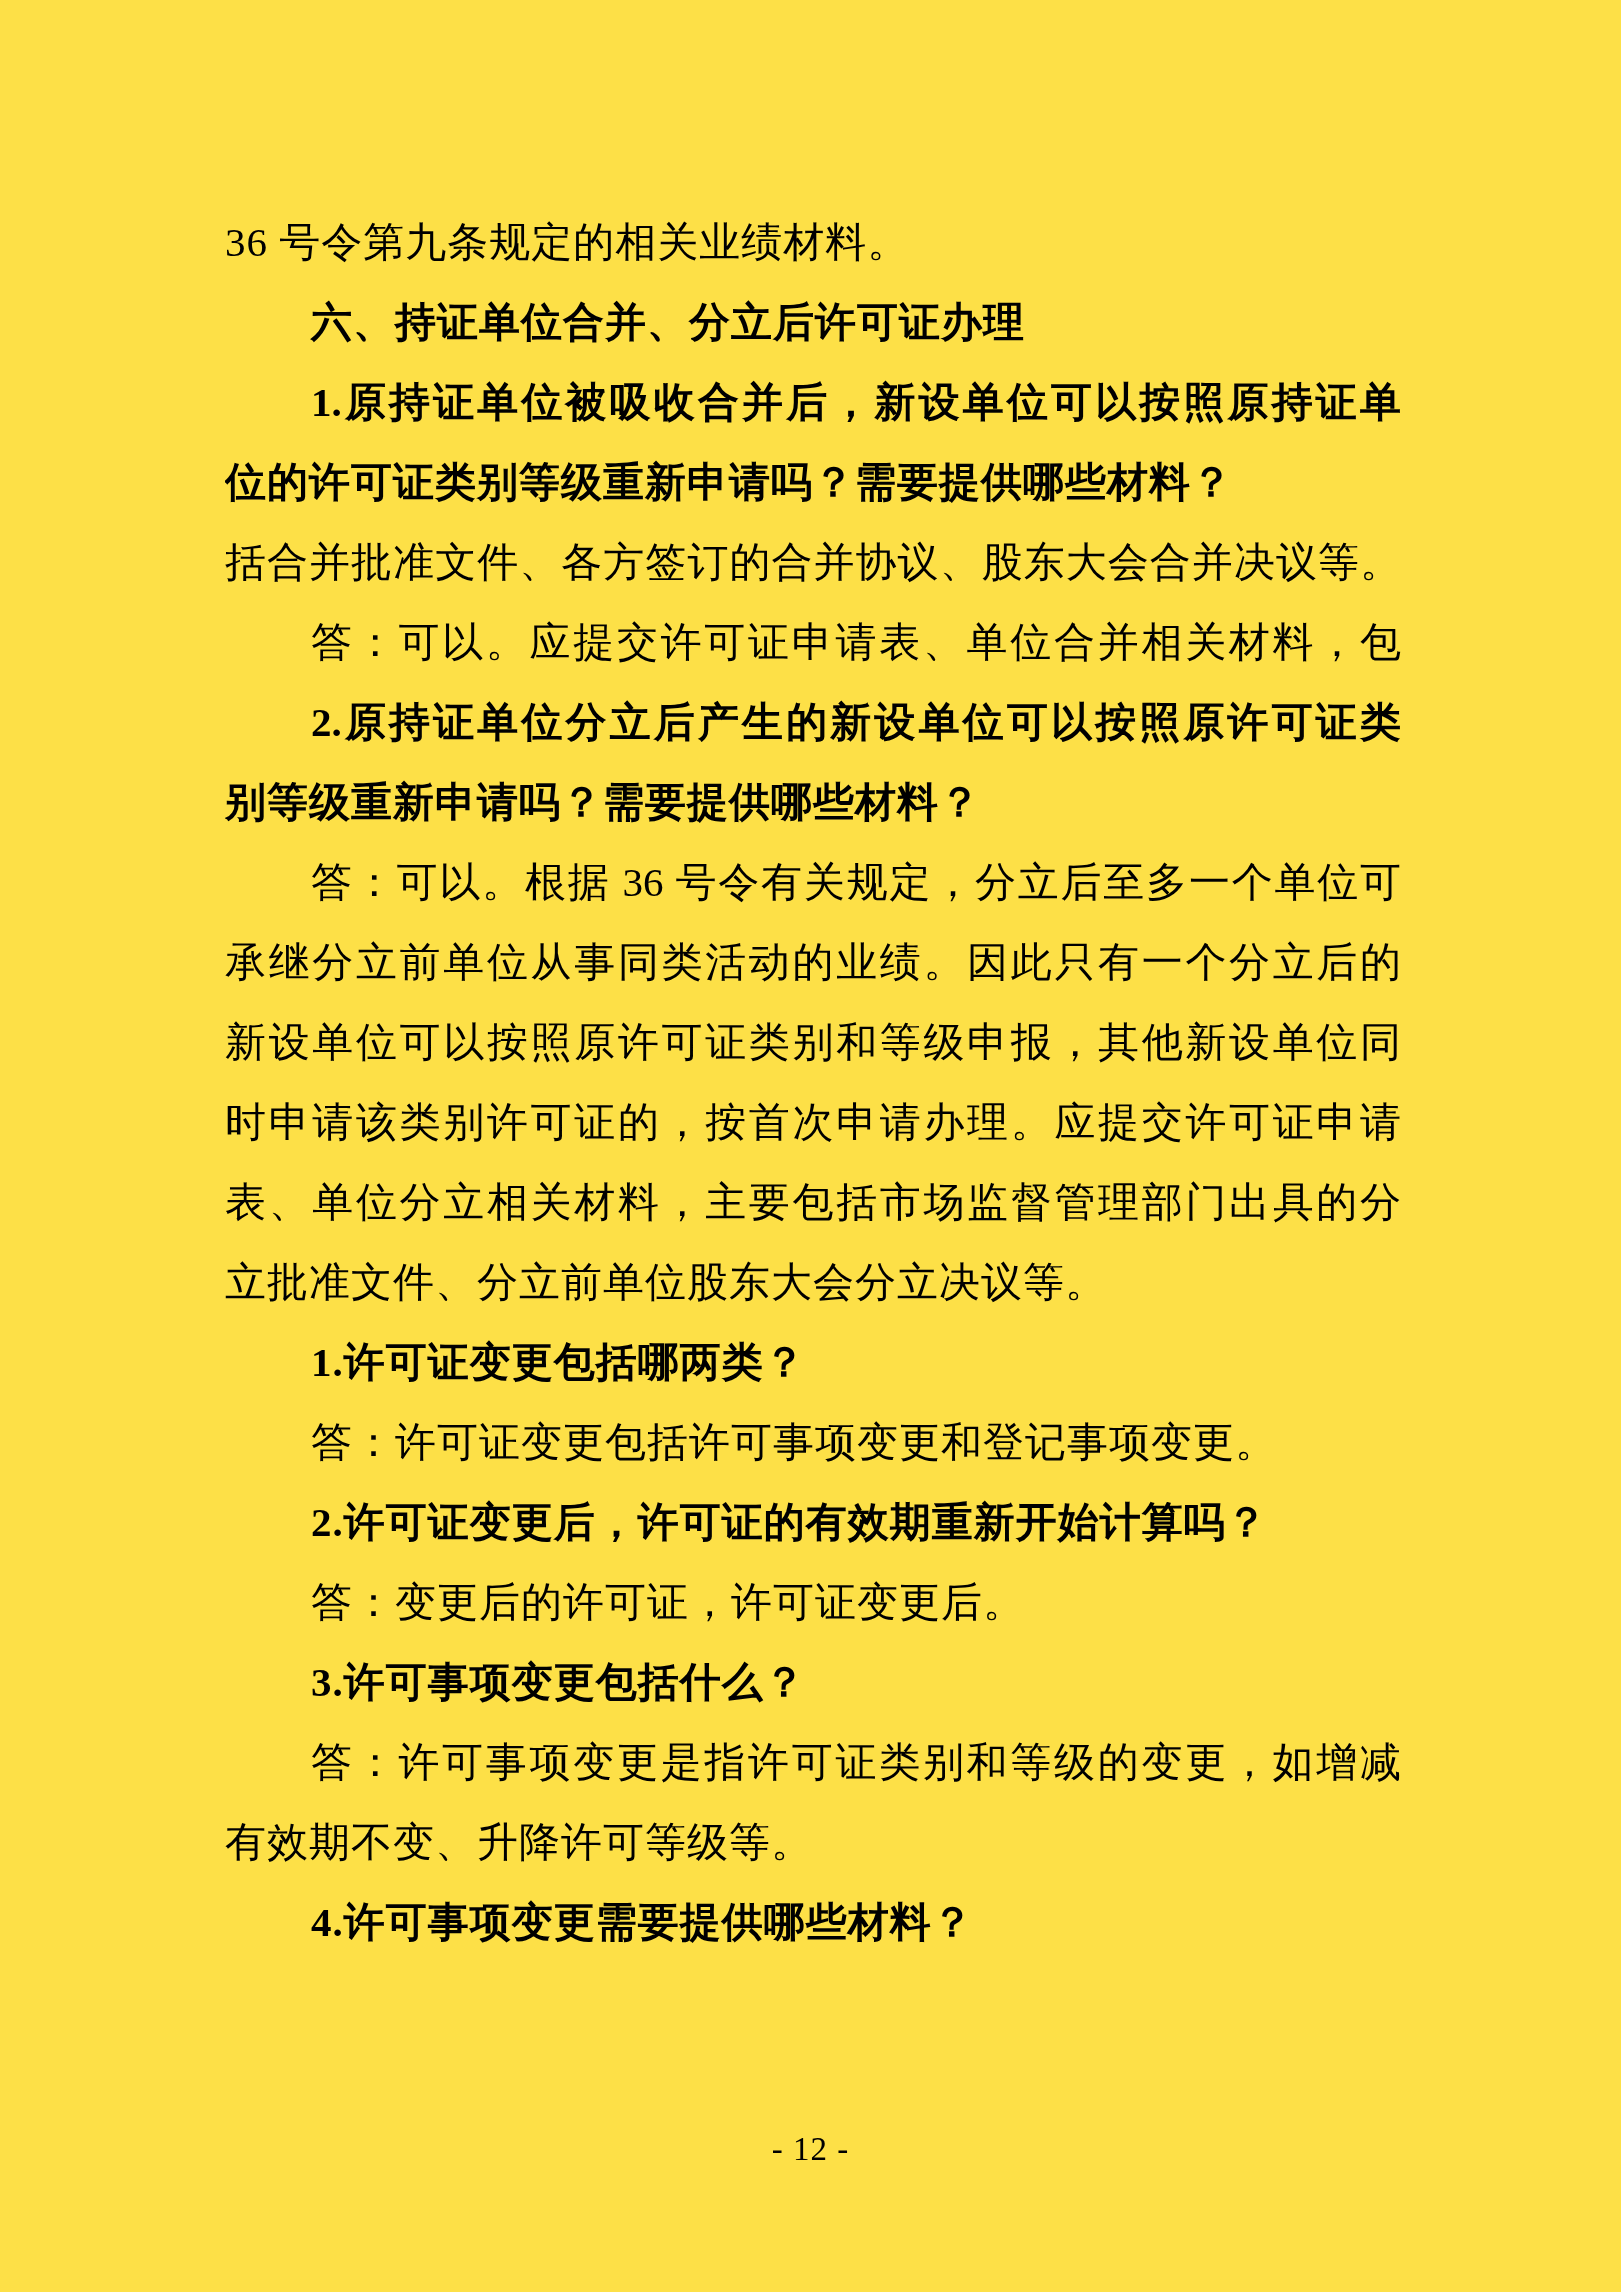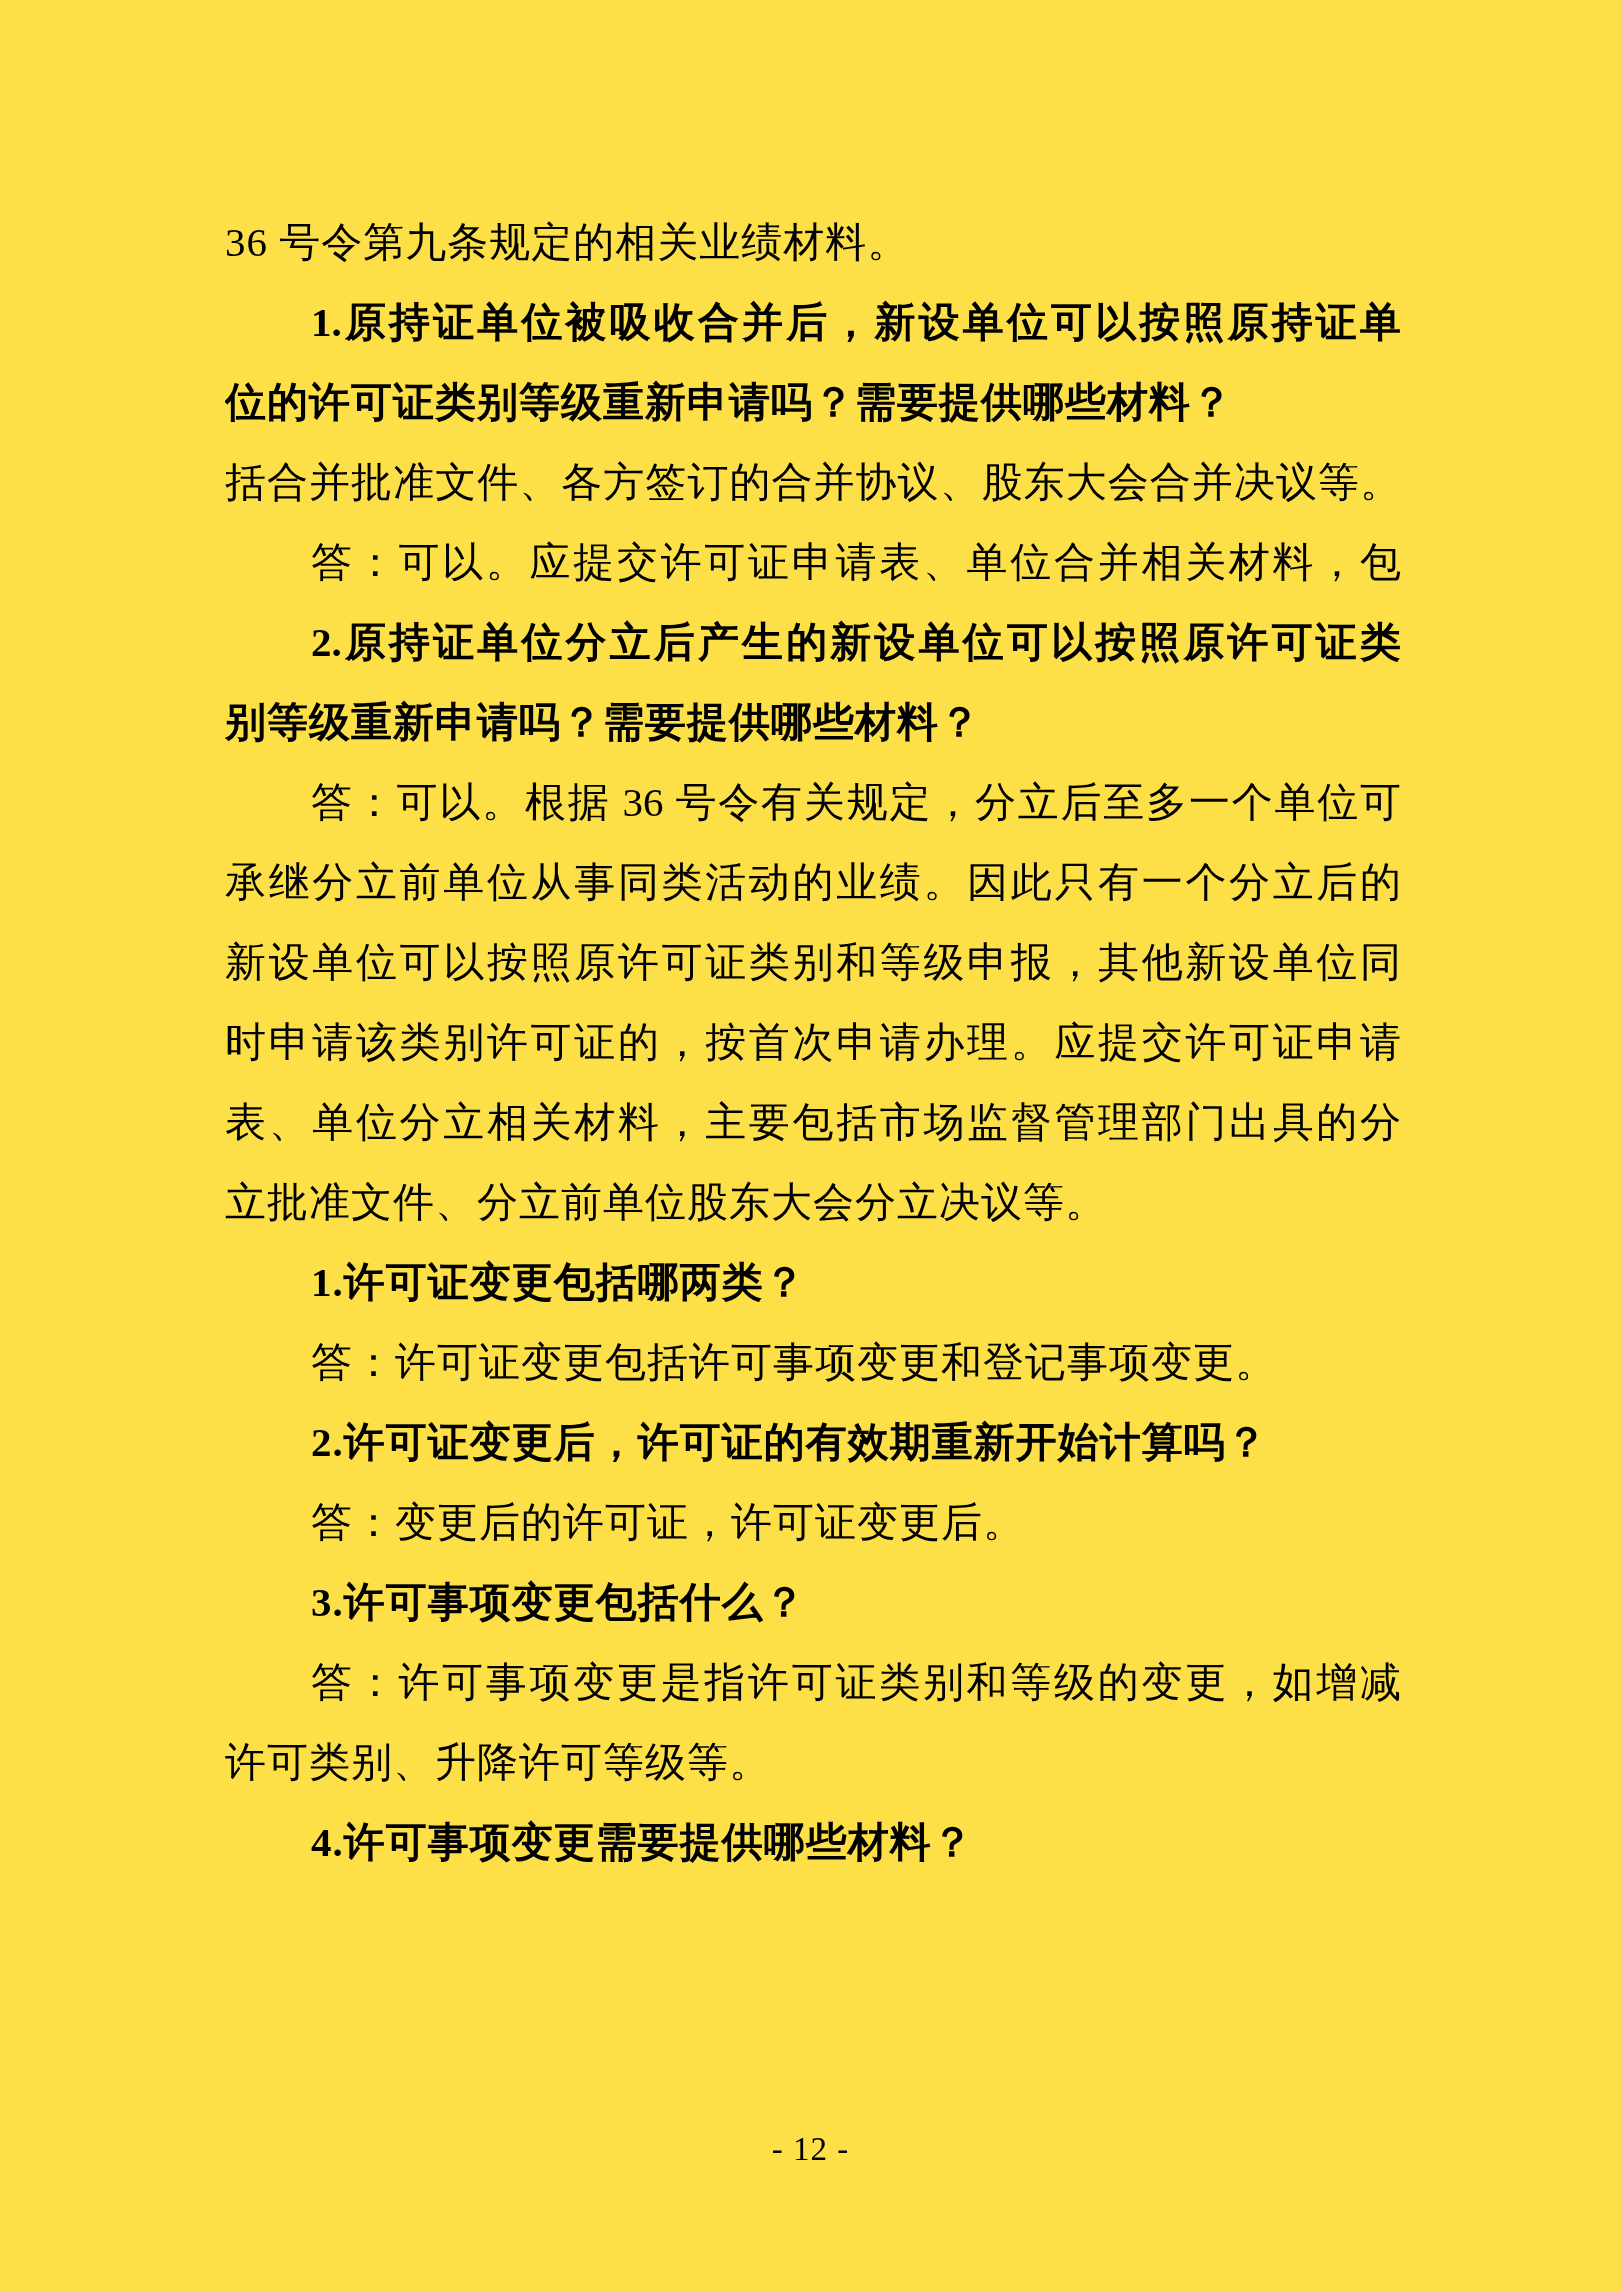--- a/index.html
+++ b/index.html
@@ -53,36 +53,37 @@
     letter-spacing: 1px;
     color: #000000;
   }
 </style>
 </head>
 <body>
 
 <div class="page">
   <div class="text-block">
       <div class="line">36 号令第九条规定的相关业绩材料。</div>
+      <div class="line b ind">六、持证单位合并、分立后许可证办理</div>
       <div class="line b ind just">1.原持证单位被吸收合并后，新设单位可以按照原持证单</div>
       <div class="line b">位的许可证类别等级重新申请吗？需要提供哪些材料？</div>
       <div class="line just">括合并批准文件、各方签订的合并协议、股东大会合并决议等。</div>
       <div class="line ind just">答：可以。应提交许可证申请表、单位合并相关材料，包</div>
       <div class="line b ind just">2.原持证单位分立后产生的新设单位可以按照原许可证类</div>
       <div class="line b">别等级重新申请吗？需要提供哪些材料？</div>
       <div class="line ind just">答：可以。根据 36 号令有关规定，分立后至多一个单位可</div>
       <div class="line just">承继分立前单位从事同类活动的业绩。因此只有一个分立后的</div>
       <div class="line just">新设单位可以按照原许可证类别和等级申报，其他新设单位同</div>
       <div class="line just">时申请该类别许可证的，按首次申请办理。应提交许可证申请</div>
       <div class="line just">表、单位分立相关材料，主要包括市场监督管理部门出具的分</div>
       <div class="line">立批准文件、分立前单位股东大会分立决议等。</div>
       <div class="line b ind">1.许可证变更包括哪两类？</div>
       <div class="line ind">答：许可证变更包括许可事项变更和登记事项变更。</div>
       <div class="line b ind">2.许可证变更后，许可证的有效期重新开始计算吗？</div>
       <div class="line ind">答：变更后的许可证，许可证变更后。</div>
       <div class="line b ind">3.许可事项变更包括什么？</div>
       <div class="line ind just">答：许可事项变更是指许可证类别和等级的变更，如增减</div>
-      <div class="line">许可类别、升降许可等级等。</div>
+      <div class="line">有效期不变、升降许可等级等。</div>
       <div class="line b ind">4.许可事项变更需要提供哪些材料？</div>
     </div>
   <div class="footer">- 12 -</div>
 </div>
 
 
 </body></html>

